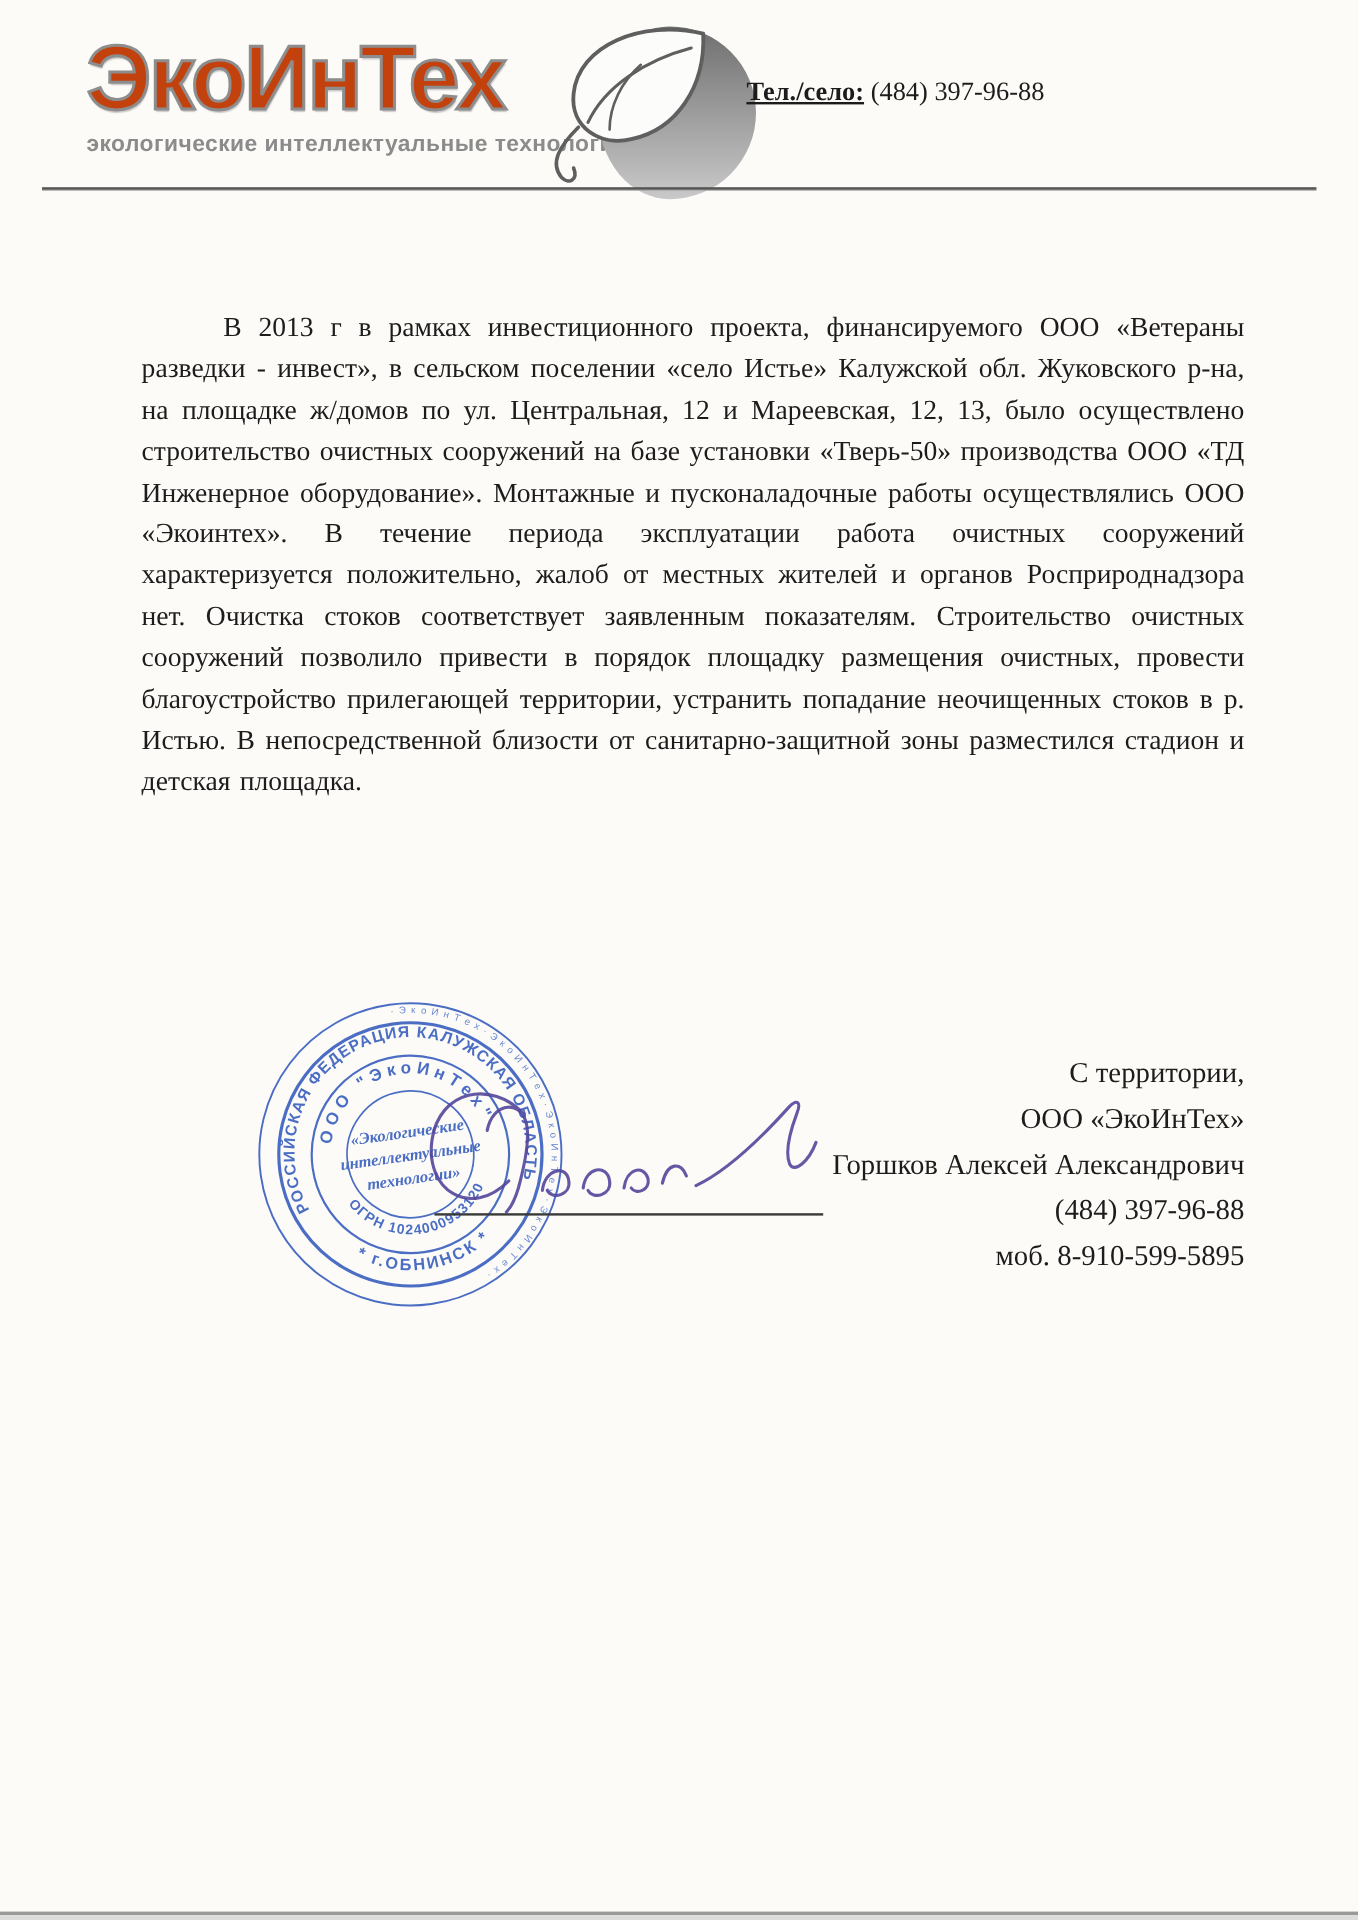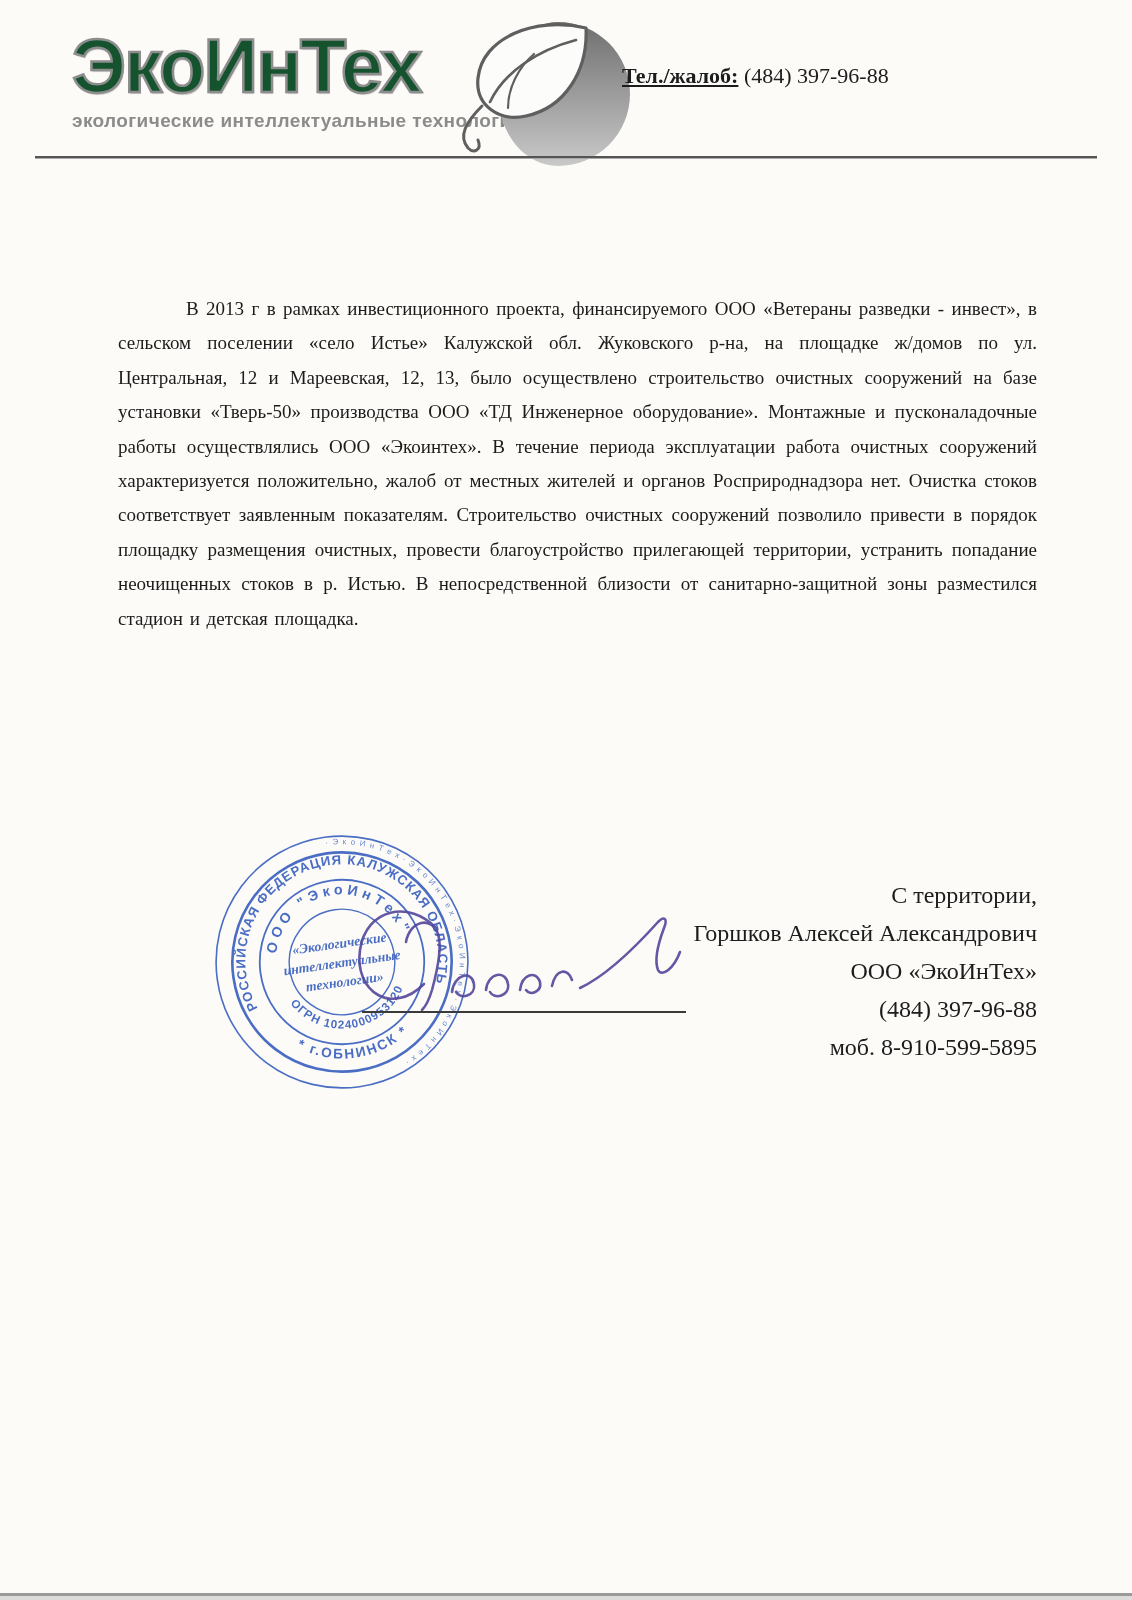--- a/index.html
+++ b/index.html
@@ -12,21 +12,21 @@
     color:#1c1c1c;
   }
   
   .logo-wrap{position:absolute;left:72px;top:24px;width:500px;}
   .logo-text{
     font-family:"Liberation Sans", sans-serif;
     font-weight:bold;
     font-size:76px;
     line-height:84px;
     letter-spacing:-2px;
-    color:#14532d;
+    color:#c2410c;
     -webkit-text-stroke:2.5px #8d8d8d;
     text-shadow:1px 2px 1px #c9c9c9;
     white-space:nowrap;
   }
   .logo-tagline{
     font-family:"Liberation Sans", sans-serif;
     font-weight:bold;
     font-size:19px;
     letter-spacing:0.4px;
     color:#8b8b8b;
@@ -40,24 +40,23 @@
   }
   .contact .line2{padding-left:30px;}
   .contact .lbl{font-weight:bold;text-decoration:underline;}
   .rule{
     position:absolute;left:35px;top:156px;width:1062px;height:2px;
     background:#555;box-shadow:0 1px 0 #aaa;
   }
   
   .body-par{
     position:absolute;left:118px;top:256px;width:919px;
-    font-size:19px;line-height:34.4px;
+    font-size:23px;line-height:34.4px;
     text-align:justify;text-indent:68px;
     word-spacing:2px;
-    margin-top:36px;
   }
   
   .stamp{
     position:absolute;left:210px;top:830px;width:264px;height:264px;
     transform:rotate(-8deg);
     opacity:0.92;
   }
   
   .sig-script{position:absolute;left:340px;top:898px;width:360px;height:125px;}
   .sig-line{position:absolute;left:362px;top:1011px;width:324px;height:2px;background:#3a3a3a;}
@@ -86,21 +85,21 @@
       <path d="M120,8 A72,72 0 0 1 120,152 A58,70 0 0 1 120,8 Z" fill="url(#cresGrad)"></path>
       <path d="M148,14 C96,2 44,24 40,64 C37,92 62,108 88,102 C126,94 150,58 148,14 Z" fill="#fcfcfb" stroke="#5f5f5f" stroke-width="3.2" stroke-linejoin="round"></path>
       <path d="M138,26 C100,36 66,58 52,88" fill="none" stroke="#5f5f5f" stroke-width="2.6" stroke-linecap="round"></path>
       <path d="M96,40 C80,54 70,74 70,94" fill="none" stroke="#5f5f5f" stroke-width="2.2" stroke-linecap="round"></path>
       <path d="M44,92 C28,108 20,122 30,134 C36,140 44,136 40,126" fill="none" stroke="#5f5f5f" stroke-width="3" stroke-linecap="round"></path>
     </svg>
   </div>
 
   <div class="contact">
     <div class="line2">
-      <span class="lbl">Тел./жалоб:</span>
+      <span class="lbl">Тел./село:</span>
       <span>(484) 397-96-88</span>
     </div>
   </div>
 
   <div class="rule"></div>
 
   <div class="body-par">В 2013 г в рамках инвестиционного проекта, финансируемого ООО «Ветераны разведки - инвест», в сельском поселении «село Истье» Калужской обл. Жуковского р-на,  на площадке ж/домов по  ул. Центральная, 12 и Мареевская, 12, 13, было осуществлено строительство очистных сооружений на базе установки «Тверь-50» производства ООО «ТД Инженерное оборудование». Монтажные и пусконаладочные работы осуществлялись ООО «Экоинтех». В течение периода эксплуатации работа очистных сооружений характеризуется положительно, жалоб от местных жителей и органов Росприроднадзора нет. Очистка стоков соответствует заявленным показателям. Строительство очистных сооружений позволило привести в порядок площадку размещения очистных, провести благоустройство прилегающей территории, устранить попадание неочищенных стоков в р. Истью. В непосредственной близости от санитарно-защитной зоны разместился стадион и детская площадка.</div>
 
   <svg class="stamp" viewBox="0 0 260 260">
     <g fill="none" stroke="#3c63c0">
@@ -146,21 +145,21 @@
       <path d="M146,92 C148,74 166,72 168,86 C170,98 154,102 150,94"></path>
       <path d="M180,92 C182,76 196,72 200,84 C202,94 190,98 186,92"></path>
       <path d="M212,88 C216,70 228,70 232,82"></path>
       <path d="M240,90 C270,76 300,44 318,24 C324,18 328,20 324,30 C318,46 314,62 318,72 C322,80 334,70 340,54"></path>
     </g>
   </svg>
   <div class="sig-line"></div>
 
   <div class="sig-block">
     <div>С территории,</div>
+    <div>ООО «ЭкоИнТех»</div>
     <div>Горшков Алексей Александрович</div>
-    <div>ООО «ЭкоИнТех»</div>
     <div>(484) 397-96-88</div>
     <div>моб. 8-910-599-5895</div>
   </div>
 
   <div class="scan-edge"></div>
   <div class="scan-edge2"></div>
 </div>
 
 </body></html>

